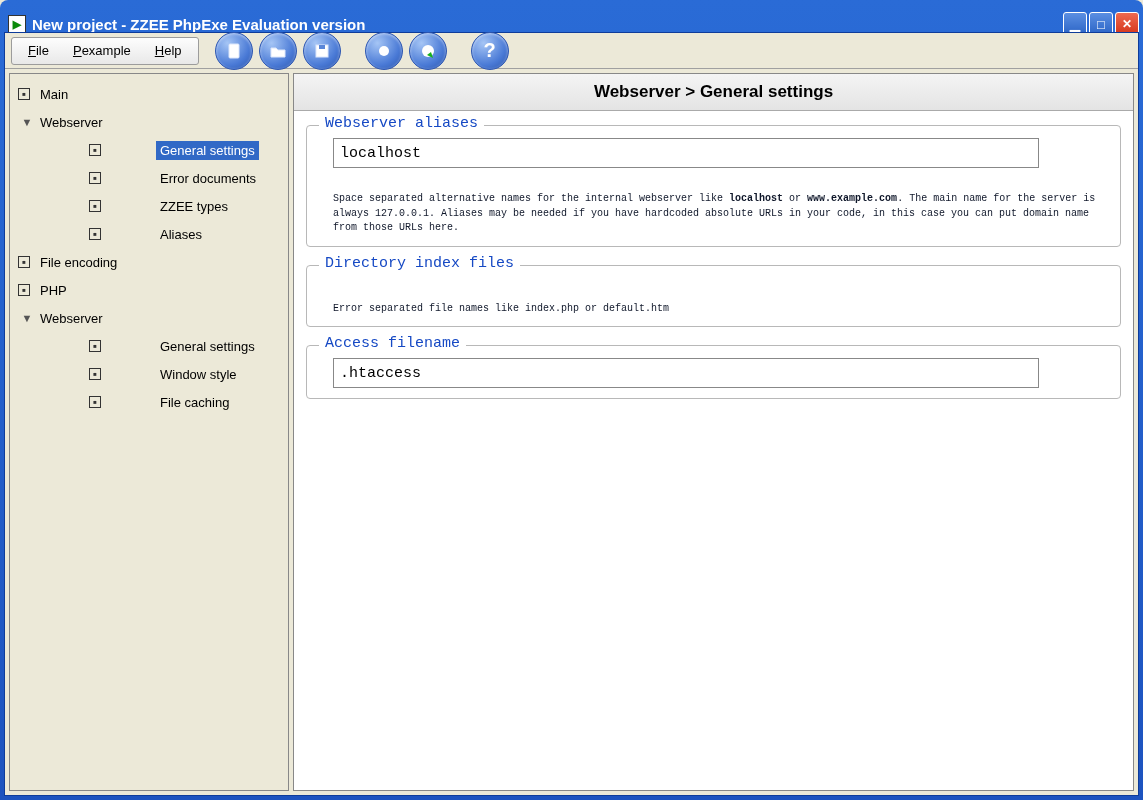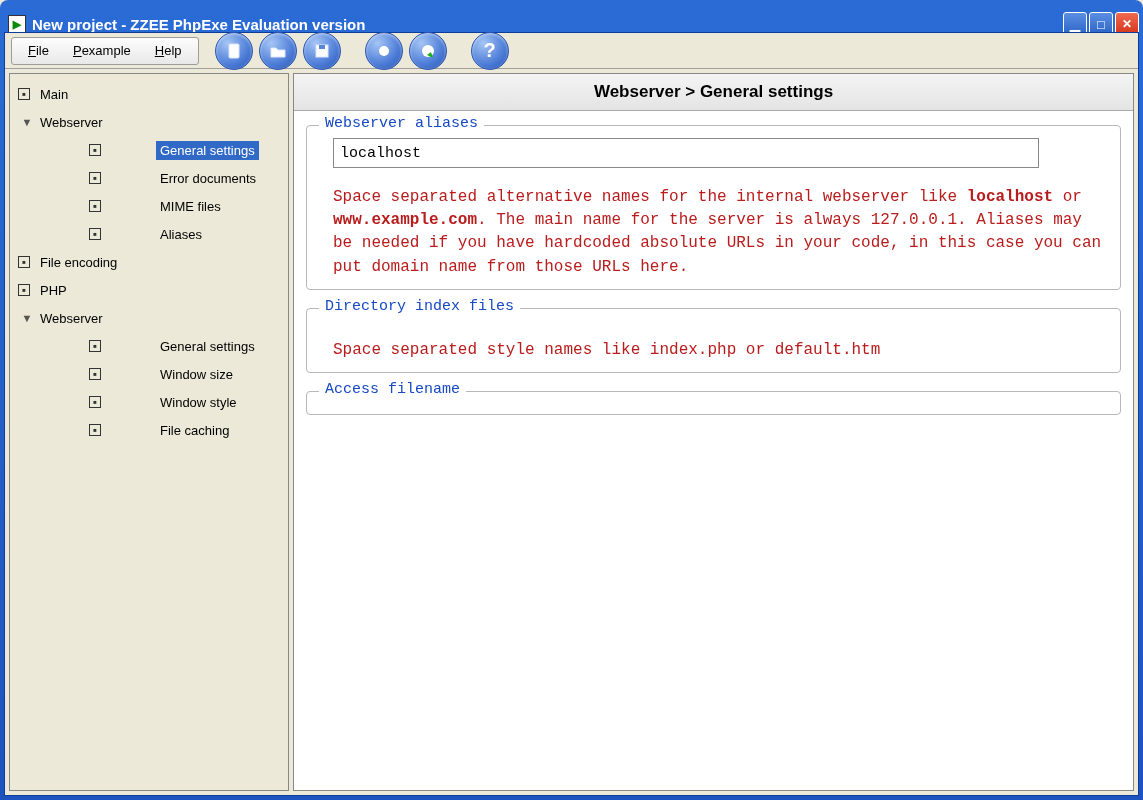--- a/index.html
+++ b/index.html
@@ -169,23 +169,23 @@
   }
   .text-input {
     width: 706px;
     height: 30px;
     border: 1px solid #888;
     padding: 3px 6px;
     font-family: inherit;
     font-size: 15px;
   }
   .field-help {
-    font-size: 16px;
-    color: #b91c1c;
-    margin-top: 18px;
+    font-size: 10px;
+    color: #0f172a;
+    margin-top: 24px;
     line-height: 1.45;
   }
   .field-help b { font-weight: bold; }
 </style>
 </head>
 <body>
 
 <div class="window">
   <div class="titlebar">
     <div class="title-icon"></div>
@@ -255,21 +255,21 @@
             <span class="tree-label selected">General settings</span>
           </div>
           <div class="tree-item tree-indent1">
             <span class="tree-toggle" style="width: 0px;"></span>
             <span class="tree-bullet"></span>
             <span class="tree-label">Error documents</span>
           </div>
           <div class="tree-item tree-indent1">
             <span class="tree-toggle" style="width: 0px;"></span>
             <span class="tree-bullet"></span>
-            <span class="tree-label">MIME files</span>
+            <span class="tree-label">ZZEE types</span>
           </div>
           <div class="tree-item tree-indent1">
             <span class="tree-toggle" style="width: 0px;"></span>
             <span class="tree-bullet"></span>
             <span class="tree-label">Aliases</span>
           </div>
           <div class="tree-item">
             <span class="tree-toggle">
               <span class="tree-bullet"></span>
             </span>
@@ -282,25 +282,20 @@
             <span class="tree-label">PHP</span>
           </div>
           <div class="tree-item">
             <span class="tree-toggle">▼</span>
             <span class="tree-label">Webserver</span>
           </div>
           <div class="tree-item tree-indent1">
             <span class="tree-toggle" style="width: 0px;"></span>
             <span class="tree-bullet"></span>
             <span class="tree-label">General settings</span>
-          </div>
-          <div class="tree-item tree-indent1">
-            <span class="tree-toggle" style="width: 0px;"></span>
-            <span class="tree-bullet"></span>
-            <span class="tree-label">Window size</span>
           </div>
           <div class="tree-item tree-indent1">
             <span class="tree-toggle" style="width: 0px;"></span>
             <span class="tree-bullet"></span>
             <span class="tree-label">Window style</span>
           </div>
           <div class="tree-item tree-indent1">
             <span class="tree-toggle" style="width: 0px;"></span>
             <span class="tree-bullet"></span>
             <span class="tree-label">File caching</span>
@@ -314,24 +309,25 @@
           <div class="fieldset">
             <div class="legend">Webserver aliases</div>
             <input class="text-input" value="localhost" style="">
             <div class="field-help">
               <span>Space separated alternative names for the internal webserver like </span><b>localhost</b><span> or </span><b>www.example.com</b><span>. The main name for the server is always 127.0.0.1. Aliases may be needed if you have hardcoded absolute URLs in your code, in this case you can put domain name from those URLs here.</span>
             </div>
           </div>
 
           <div class="fieldset">
             <div class="legend">Directory index files</div>
-            <div class="field-help">Space separated style names like index.php or default.htm</div>
+            <div class="field-help">Error separated file names like index.php or default.htm</div>
           </div>
 
           <div class="fieldset">
             <div class="legend">Access filename</div>
+            <input class="text-input" value=".htaccess" style="">
           </div>
 
         </div>
       </div>
     </div>
   </div>
 </div>
 
 </body></html>

